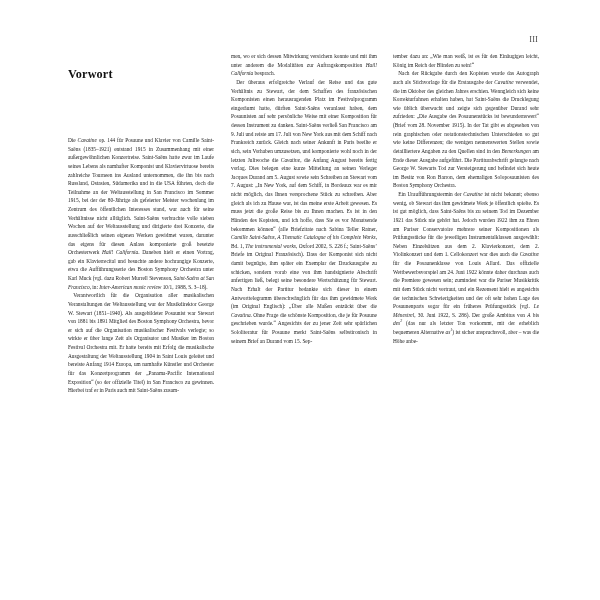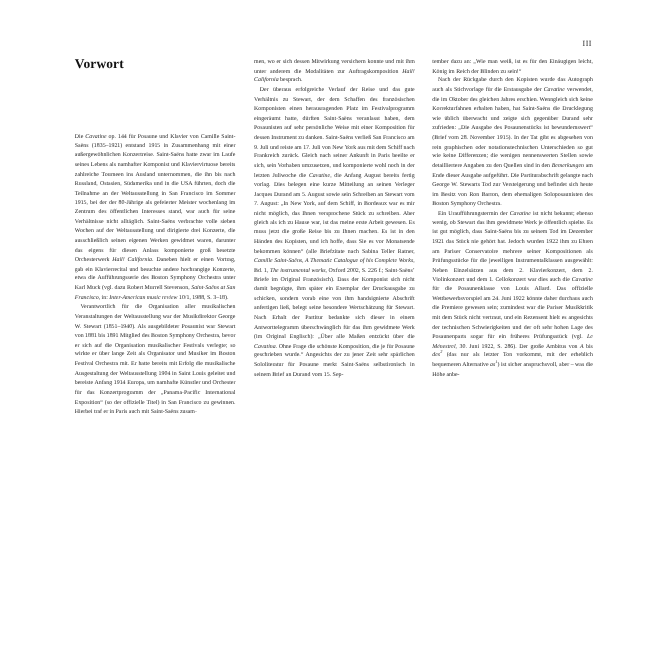--- a/index.html
+++ b/index.html
@@ -29,21 +29,21 @@
     font-size: 7.2px;
     letter-spacing: 0.4px;
     color: #2a2a2a;
     font-family: "Liberation Serif", "DejaVu Serif", serif;
   }
   .title {
     font-size: 12.2px;
     font-weight: bold;
     letter-spacing: 0.15px;
     color: #111;
-    margin: 0 0 0 0;
+    margin: 16px 0 0 0;
     line-height: 1;
     height: 34px;
   }
   .columns {
     position: absolute;
     left: 68px;
     top: 52px;
     width: 471px;
     height: 496px;
   }

